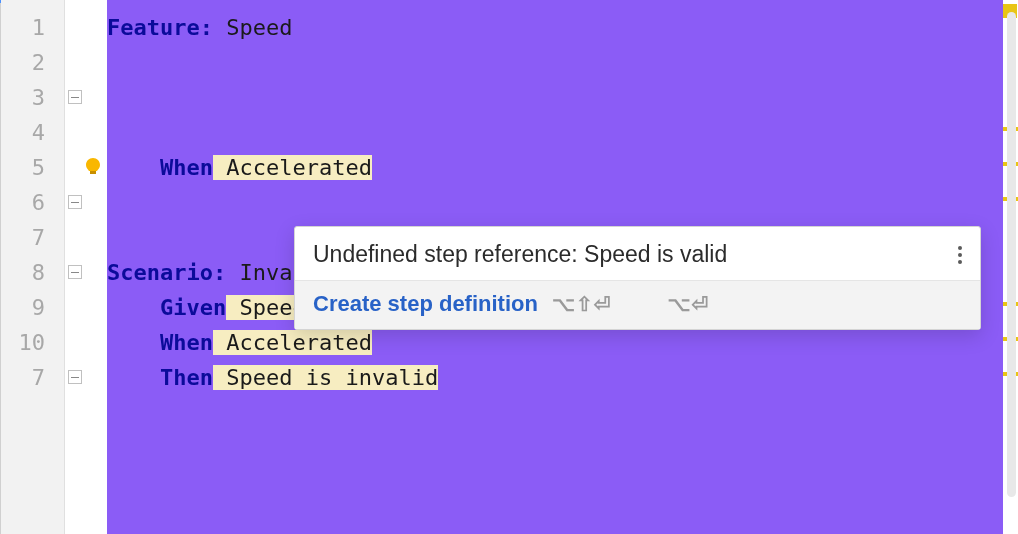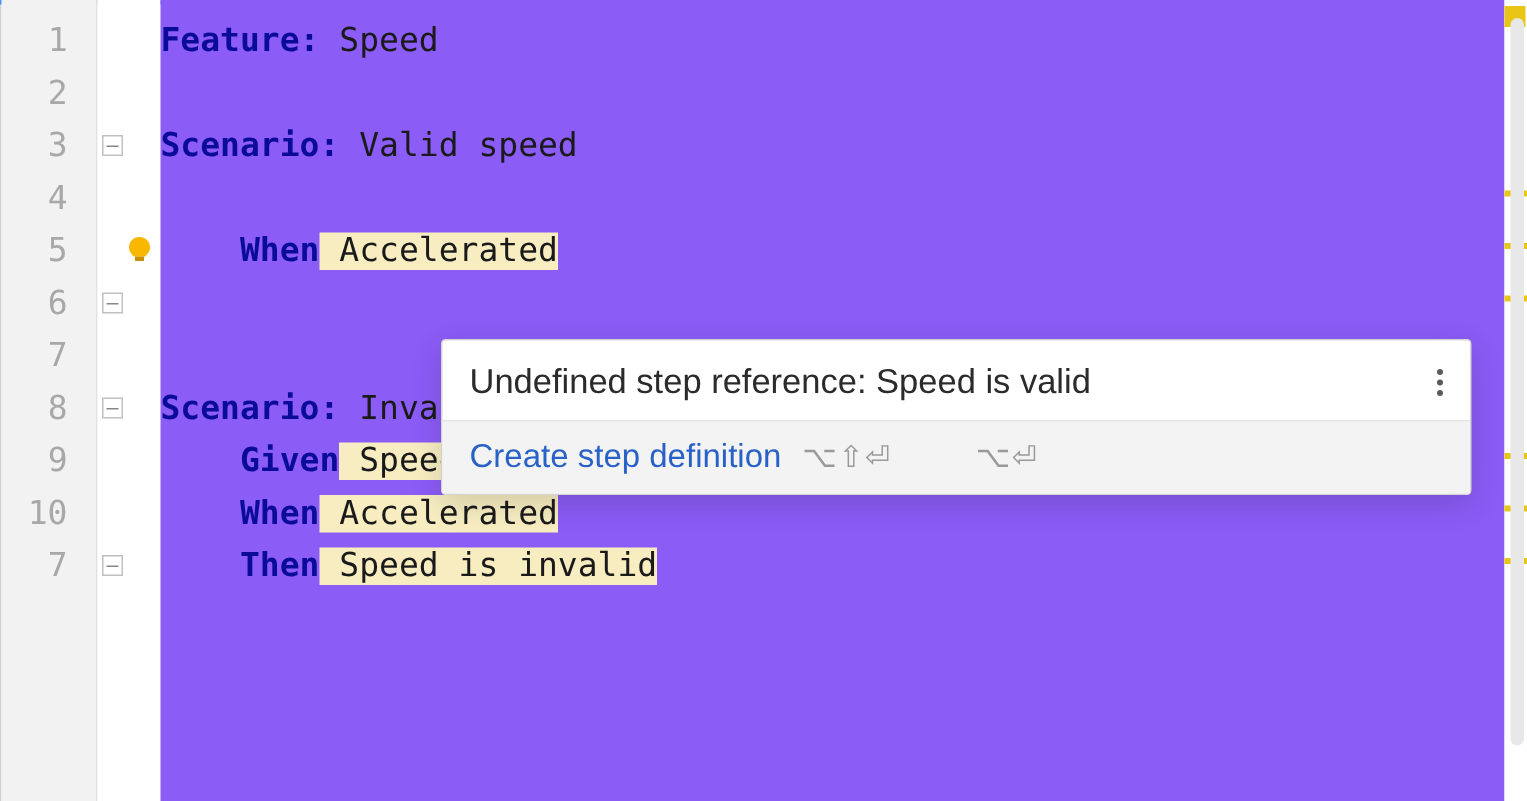--- a/index.html
+++ b/index.html
@@ -121,20 +121,21 @@
     width: 4px; height: 4px; background:#5a5a5a; border-radius:50%;
   }
   .popup-actions {
     background: #f3f3f3;
     padding: 10px 18px 12px 18px;
     display: flex;
     align-items: center;
     gap: 14px;
     font-size: 22px;
     border-top: 1px solid #e5e5e5;
+    font-weight: bold;
   }
   .popup-actions .link {
     color: #2862c7;
     cursor: pointer;
   }
   .popup-actions .shortcut {
     color: #9a9a9a;
     font-size: 20px;
     letter-spacing: 1px;
   }
@@ -207,21 +208,20 @@
       <svg width="20" height="20" viewBox="0 0 20 20">
         <path d="M10 1 C6 1 3 4 3 8 C3 11 5 12.5 6 14 L14 14 C15 12.5 17 11 17 8 C17 4 14 1 10 1 Z" fill="#f9b700"></path>
         <rect x="7" y="14" width="6" height="3" fill="#c88f00"></rect>
       </svg>
     </div>
   </div>
 
   <div class="code">
     <div class="line" style="top:10px"><span class="kw">Feature:</span><span> Speed</span></div>
     <div class="line" style="top:45px"></div>
-    <div class="line" style="top:80px"><span class="kw">Scenario:</span><span> Valid speed</span></div>
     <div class="line" style="top:150px">    <span class="kw">When</span><span class="hl"> Accelerated</span></div>
     <div class="line" style="top:220px"></div>
     <div class="line" style="top:255px"><span class="kw">Scenario:</span><span> Invalid speed</span></div>
     <div class="line" style="top:290px">    <span class="kw">Given</span><span class="hl"> Speed is more than 160</span></div>
     <div class="line" style="top:325px">    <span class="kw">When</span><span class="hl"> Accelerated</span></div>
     <div class="line" style="top:360px">    <span class="kw">Then</span><span class="hl"> Speed is invalid</span></div>
   </div>
 </div>
 
 <div class="right-strip">

